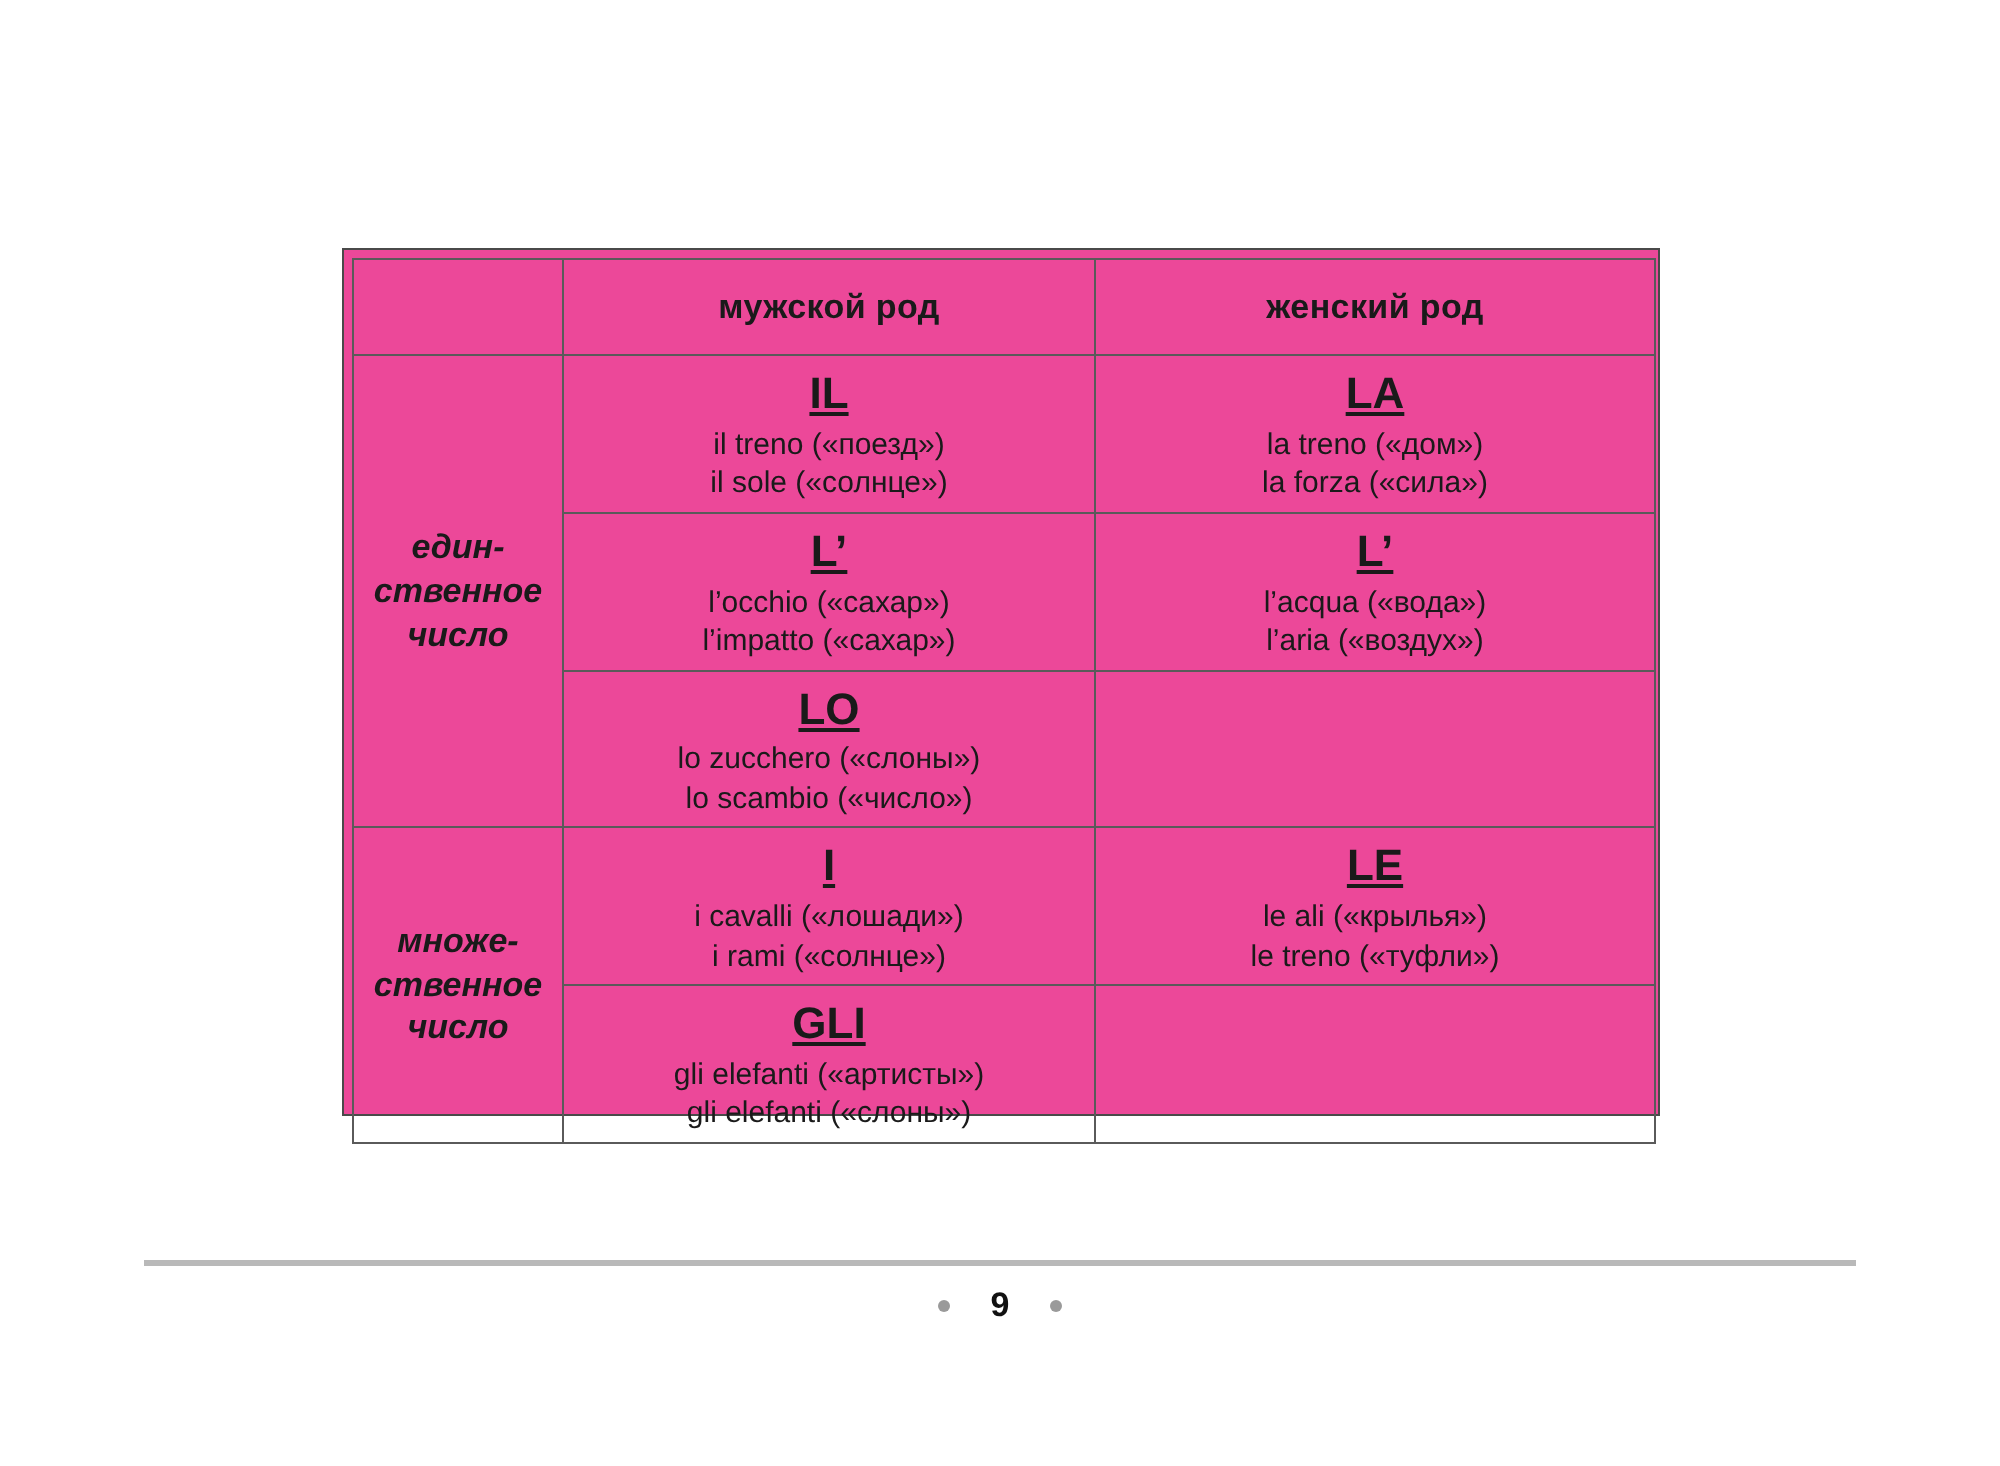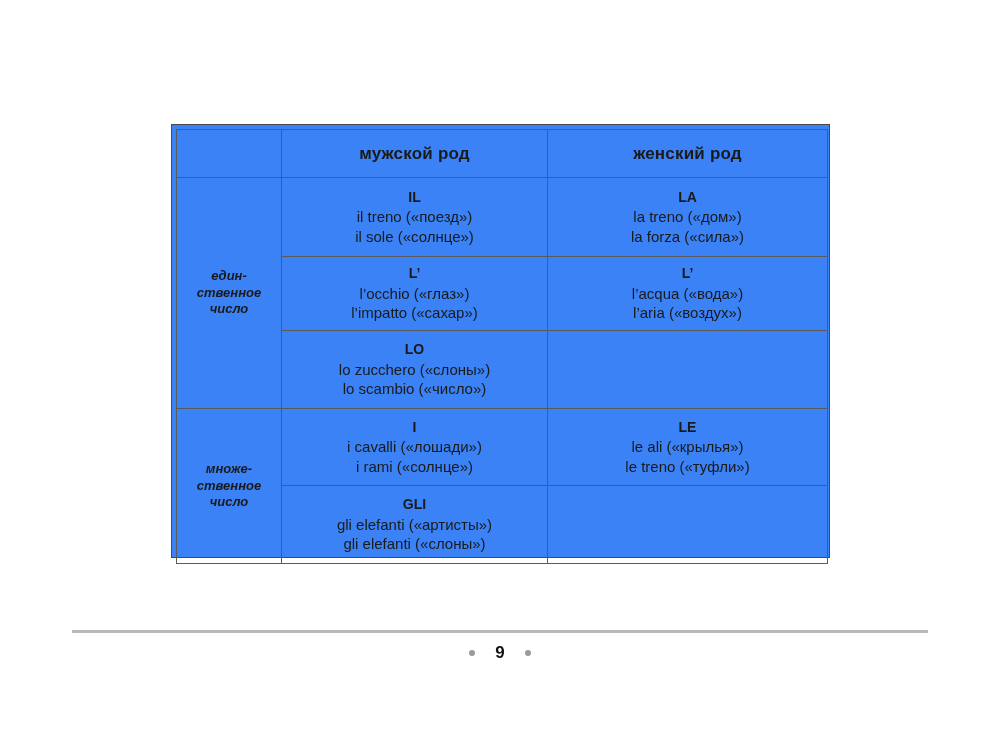--- a/index.html
+++ b/index.html
@@ -19,21 +19,21 @@
   
   #grammar-table-frame {
     position: absolute;
     left: 171px;
     top: 124px;
     width: 659px;
     height: 434px;
     border: 1.5px solid #4a4a4a;
     box-sizing: border-box;
     padding: 4px;
-    background: #3b82f6;
+    background: #ec4899;
   }
   #grammar-table {
     width: 100%;
     height: 100%;
     border-collapse: collapse;
     table-layout: fixed;
     border: 1.5px solid #4a4a4a;
     box-sizing: border-box;
   }
   #grammar-table td, #grammar-table th {
@@ -53,30 +53,31 @@
   .hdr-cell {
     font-weight: bold;
     font-size: 17px;
     letter-spacing: 0.2px;
   }
 
   
   .num-label {
     font-weight: bold;
     font-style: italic;
-    font-size: 13px;
+    font-size: 17px;
     line-height: 1.28;
   }
 
   
   .article-name {
     font-weight: bold;
-    font-size: 14px;
+    font-size: 22px;
     line-height: 1.35;
     margin-bottom: 1px;
+    text-decoration: underline;
   }
   .example-line {
     font-size: 15px;
     line-height: 1.3;
     font-weight: normal;
   }
   .cell-empty { }
 
   
   #page-footer {
@@ -149,21 +150,21 @@
         <td>
           <div class="article-name">LA</div>
           <div class="example-line">la treno («дом»)</div>
           <div class="example-line">la forza («сила»)</div>
         </td>
       </tr>
 
       <tr style="height:74px;">
         <td>
           <div class="article-name">L’</div>
-          <div class="example-line">l’occhio («глаз»)</div>
+          <div class="example-line">l’occhio («сахар»)</div>
           <div class="example-line">l’impatto («сахар»)</div>
         </td>
         <td>
           <div class="article-name">L’</div>
           <div class="example-line">l’acqua («вода»)</div>
           <div class="example-line">l’aria («воздух»)</div>
         </td>
       </tr>
 
       <tr style="height:78px;">

